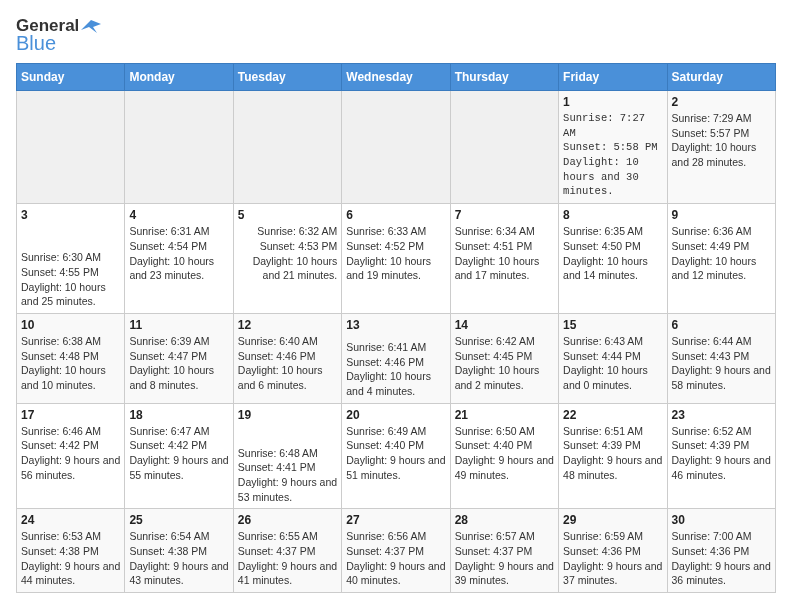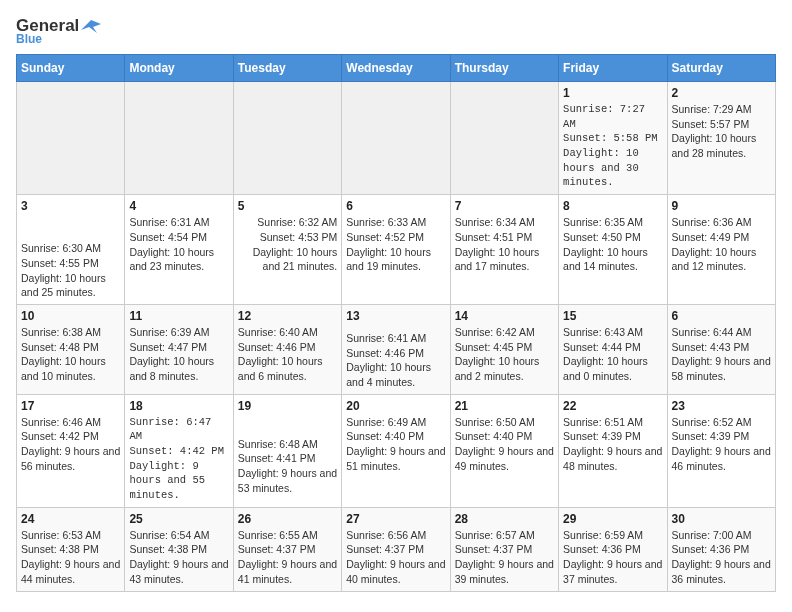--- a/index.html
+++ b/index.html
@@ -82,21 +82,21 @@
 
 <div class="header-area">
   <div class="logo">
   <div style="display:flex; flex-direction:column; align-items:flex-start;">
     <div style="display:flex; align-items:center;">
       <span style="font-size:17px; font-weight:bold; color:#333;">General</span>
       <svg width="20" height="16" viewBox="0 0 20 16" style="margin-left:2px;">
         <path d="M10 2 L20 6 L12 9 L16 15 L8 9 L0 12 Z" fill="#4a90d9"></path>
       </svg>
     </div>
-    <div style="font-size:12px; font-weight:bold; color:#4a90d9; margin-top:-4px;">Blue</div>
+    <div style="font-size:20px; font-weight:normal; color:#4a90d9; margin-top:-4px;">Blue</div>
   </div>
 </div>
   <div class="title-area">
     <div class="month-title"></div>
     <div class="location-title"></div>
   </div>
 </div>
 
 <table class="calendar">
   <thead>
@@ -220,21 +220,21 @@
       </tr>
       <tr>
         <td>
           <div class="day-num">17</div>
           <div class="day-info" style="white-space: pre-line;">Sunrise: 6:46 AM
 Sunset: 4:42 PM
 Daylight: 9 hours and 56 minutes.</div>
         </td>
         <td>
           <div class="day-num">18</div>
-          <div class="day-info" style="white-space: pre-line; font-family: Liberation Mono, monospace;">Sunrise: 6:47 AM
+          <div class="day-info" style="white-space: pre-line;">Sunrise: 6:47 AM
 Sunset: 4:42 PM
 Daylight: 9 hours and 55 minutes.</div>
         </td>
         <td>
           <div class="day-num">19</div>
           <div class="day-info" style="white-space: pre-line; margin-top: 24px;">Sunrise: 6:48 AM
 Sunset: 4:41 PM
 Daylight: 9 hours and 53 minutes.</div>
         </td>
         <td>

